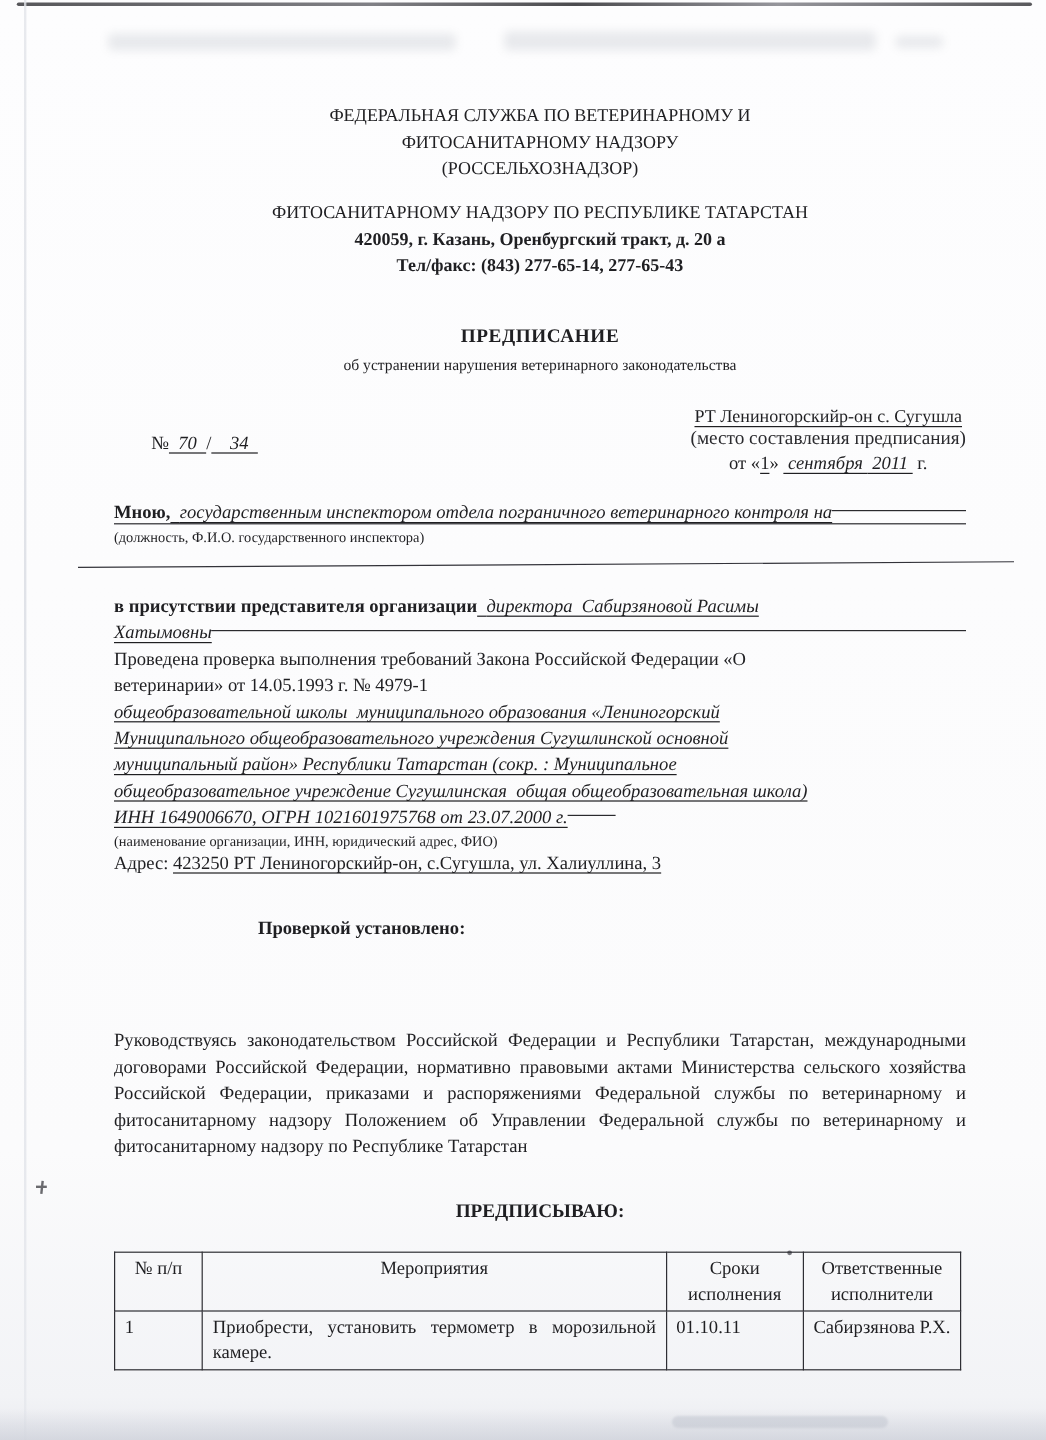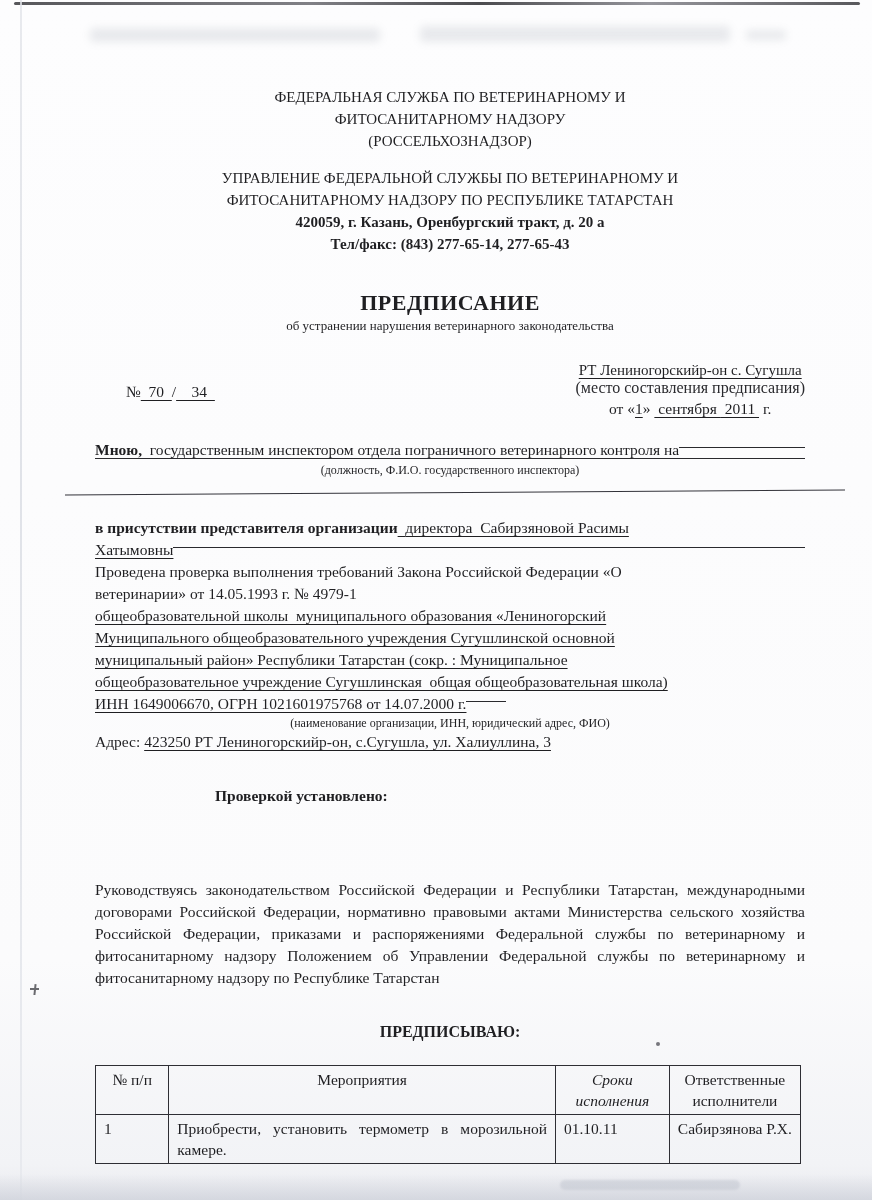--- a/index.html
+++ b/index.html
@@ -39,36 +39,36 @@
   .mark-cross::after{content:"";position:absolute;left:0;top:4px;width:9px;height:1.5px;background:#3a3a40;}
   .speck{position:absolute;width:4px;height:4px;border-radius:50%;background:#55555c;opacity:.8;}
 
   
   .content{
     position:absolute;top:86px;left:95px;width:710px;
     font-size:15.5px;line-height:22px;
   }
   .center{text-align:center;}
   .bold{font-weight:bold;}
-  .pre{white-space:pre-wrap;}
+  .pre{white-space:pre-wrap;font-style:italic;}
   .letterhead{font-size:15px;line-height:22px;}
   .lh-gap{height:15px;}
-  .doc-title{font-size:22px;font-weight:bold;letter-spacing:.5px;margin-top:37px;}
+  .doc-title{font-size:16px;font-weight:bold;letter-spacing:.5px;margin-top:37px;}
   .doc-subtitle{font-size:13px;margin-top:1px;}
 
   .num-row{display:flex;justify-content:space-between;margin-top:22px;}
   .num-left{white-space:pre;}
   .u{text-decoration:underline;text-underline-offset:3px;text-decoration-thickness:1px;}
   .place-block{text-align:center;font-size:15px;}
   .place-caption{font-size:16px;line-height:14px;color:#2a2a2e;}
   .date-line{margin-top:3px;font-size:15.5px;}
 
   .fill-line{display:flex;align-items:center;}
   .fill-line .filler{flex:1;border-bottom:1px solid #2a2a2e;transform:translateY(-3px);}
-  .caption-center{text-align:center;font-size:12px;line-height:16px;margin-top:0;}
+  .caption-center{font-size:12px;line-height:16px;margin-top:0;}
   .standalone-rule{
     border:none;border-top:1.3px solid #33333a;
     width:780px;margin:14px 0 0 -30px;transform:rotate(-.35deg);
   }
   .sect{margin-top:14px;}
   .findings{margin-top:32px;margin-left:120px;}
   .findings-list{margin:0 0 0 28px;padding:0;}
   .findings-list li{padding-left:6px;}
   .legal{margin-top:72px;text-align:justify;}
   .order-title{margin-top:32px;font-size:16px;}
@@ -76,21 +76,21 @@
   table.order{
     border-collapse:collapse;margin-top:22px;width:706px;
     font-size:15.5px;line-height:21px;
   }
   table.order th,table.order td{
     border:1.6px solid #2e2e34;padding:3px 8px;font-weight:normal;vertical-align:top;
   }
   table.order th{text-align:center;}
   .col-num{width:62px;}
   .col-action{width:408px;}
-  .col-deadline{width:100px;font-style:italic;}
+  .col-deadline{width:100px;}
   .col-resp{width:116px;}
   td.justify{text-align:justify;text-align-last:auto;}
 </style>
 </head>
 <body>
 
 <div class="page">
 
   <div class="scan-topline"></div>
   <div class="bleed-band">
@@ -104,21 +104,20 @@
   <div class="smudge" style="left:560px;bottom:10px;width:180px;height:10px;border-radius:6px;"></div>
   <div class="bottom-shadow"></div>
 
   <div class="content">
 
     <div class="letterhead center">
       <div>ФЕДЕРАЛЬНАЯ СЛУЖБА ПО ВЕТЕРИНАРНОМУ И</div>
       <div>ФИТОСАНИТАРНОМУ  НАДЗОРУ</div>
       <div>(РОССЕЛЬХОЗНАДЗОР)</div>
       <div class="lh-gap"></div>
-      <div>УПРАВЛЕНИЕ ФЕДЕРАЛЬНОЙ СЛУЖБЫ  ПО ВЕТЕРИНАРНОМУ И</div>
       <div>ФИТОСАНИТАРНОМУ  НАДЗОРУ ПО РЕСПУБЛИКЕ ТАТАРСТАН</div>
       <div class="bold">420059, г. Казань, Оренбургский тракт, д. 20 а</div>
       <div class="bold">Тел/факс: (843) 277-65-14, 277-65-43</div>
     </div>
 
     <div class="doc-title center">ПРЕДПИСАНИЕ</div>
     <div class="doc-subtitle center">об устранении нарушения ветеринарного законодательства</div>
 
     <div class="num-row">
       <div class="num-left">
@@ -160,21 +159,21 @@
     <div>
       <div>Проведена проверка выполнения требований Закона Российской Федерации «О</div>
       <div>ветеринарии» от 14.05.1993 г. № 4979-1</div>
     </div>
     <div>
       <div class="u pre">общеобразовательной школы  муниципального образования «Лениногорский</div>
       <div class="u pre">Муниципального общеобразовательного учреждения Сугушлинской основной</div>
       <div class="u pre">муниципальный район» Республики Татарстан (сокр. : Муниципальное</div>
       <div class="u pre">общеобразовательное учреждение Сугушлинская  общая общеобразовательная школа)</div>
       <div class="fill-line">
-        <span class="u pre">ИНН 1649006670, ОГРН 1021601975768 от 14.07.2000 г.</span>
+        <span class="u pre">ИНН 1649006670, ОГРН 1021601975768 от 23.07.2000 г.</span>
           <span class="filler" style="max-width:40px;"></span>
       </div>
       <div class="caption-center">(наименование организации, ИНН, юридический адрес, ФИО)</div>
       <div>
         <span>Адрес: </span><span class="u">423250 РТ Лениногорскийр-он, с.Сугушла, ул. Халиуллина, 3</span>
       </div>
     </div>
 
     <div class="findings">
       <div class="bold">Проверкой установлено:</div>

